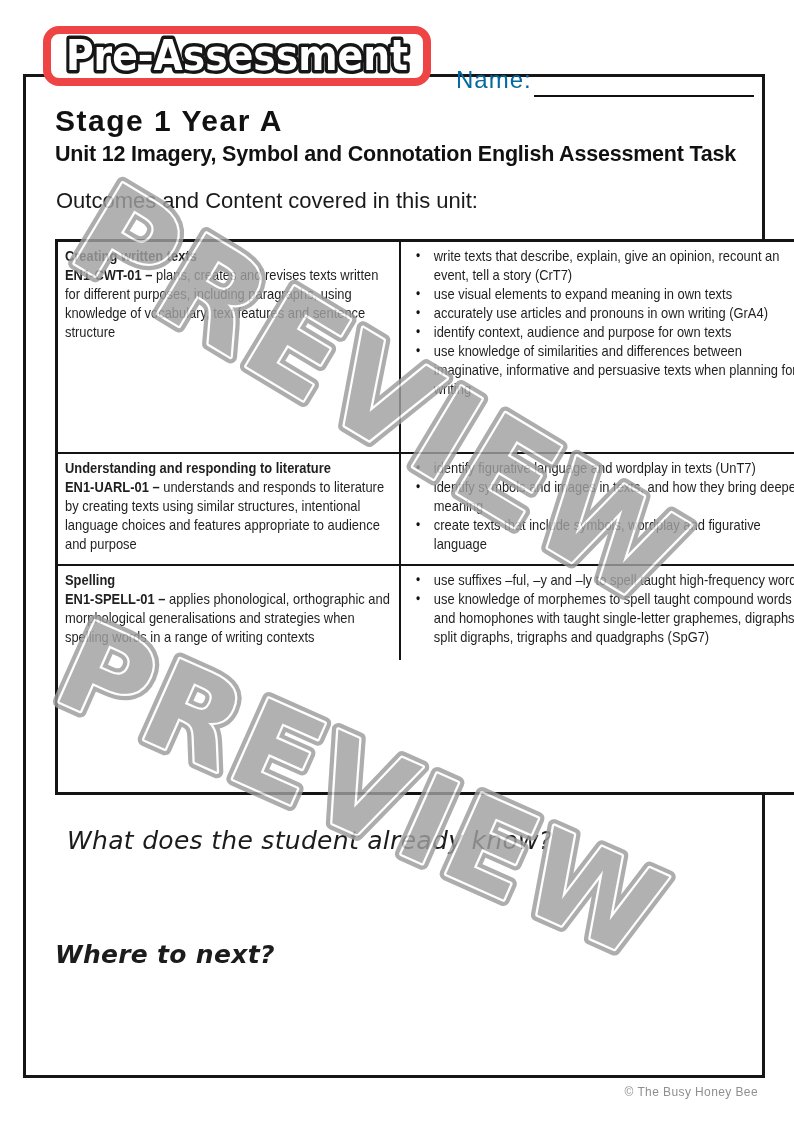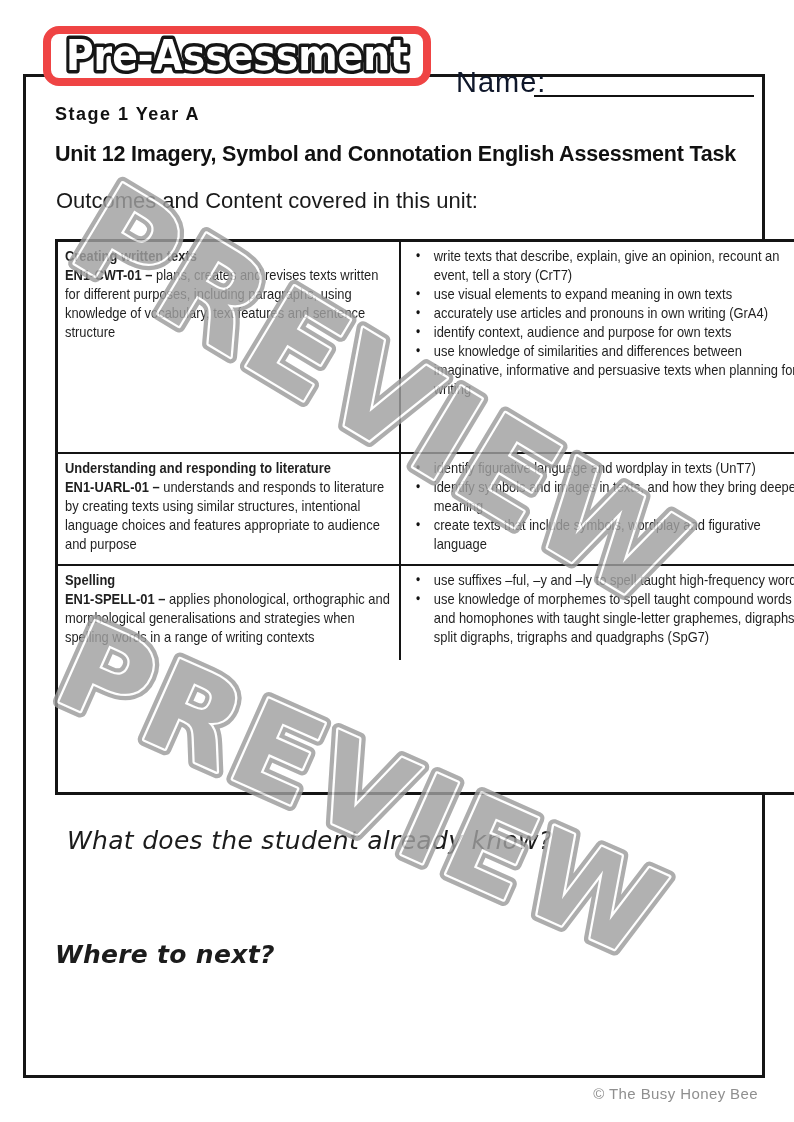--- a/index.html
+++ b/index.html
@@ -14,28 +14,28 @@
   .badge {
     position:absolute; left:43px; top:26px; width:388px; height:60px;
     background:#ffffff; border:8px solid #ef4444; border-radius:16px;
     box-sizing:border-box; z-index:3; display:flex; align-items:center; justify-content:center;
   }
   .badge svg { width:374px; height:52px; }
   .badge text {
     font-family:"DejaVu Sans", sans-serif; font-weight:bold; font-size:42px;
   }
   .name-label {
-    position:absolute; left:456px; top:66px; font-size:29px; letter-spacing:1px; color:#0f172a;
+    position:absolute; left:456px; top:66px; font-size:24px; letter-spacing:1px; color:#0369a1;
   }
   .name-line {
     position:absolute; left:534px; top:64px; width:220px; height:31px;
     border-bottom:2.5px solid #111;
   }
   .stage-heading {
-    position:absolute; left:55px; top:104px; font-size:18px; font-weight:bold;
+    position:absolute; left:55px; top:104px; font-size:30px; font-weight:bold;
     letter-spacing:1.5px; color:#111; white-space:nowrap;
   }
   .unit-heading {
     position:absolute; left:55px; top:142px; font-size:21.5px; font-weight:bold;
     letter-spacing:-0.2px; color:#111; white-space:nowrap;
   }
   .intro {
     position:absolute; left:56px; top:188px; font-size:22px; color:#1a1a1a; white-space:nowrap;
   }
   .otable {
@@ -56,21 +56,21 @@
   .brow { display:flex; }
   .dot { flex:0 0 30px; }
   .dot::before { content:"●"; font-size:9px; line-height:19px; padding-left:9px; display:block; color:#111; }
   .q {
     position:absolute; left:55px; font-style:italic; font-size:25px;
     font-family:"DejaVu Sans", sans-serif; letter-spacing:0.3px; color:#1c1c1c; white-space:nowrap;
   }
   .q1 { top:826px;margin-left:12px; }
   .q2 { top:940px;font-weight:bold; }
   .footer {
-    position:absolute; right:36px; top:1085px; color:#8f8f8f; font-size:15px;
+    position:absolute; right:36px; top:1085px; color:#8f8f8f; font-size:12px;
     letter-spacing:0.4px; white-space:nowrap;
   }
   .wm-overlay {
     position:absolute; left:0; top:0; width:794px; height:1122px;
     z-index:6; pointer-events:none; opacity:0.82;
   }
   .wm-overlay text {
     font-family:"DejaVu Sans", sans-serif; font-weight:bold; letter-spacing:4px;
   }
 </style>

